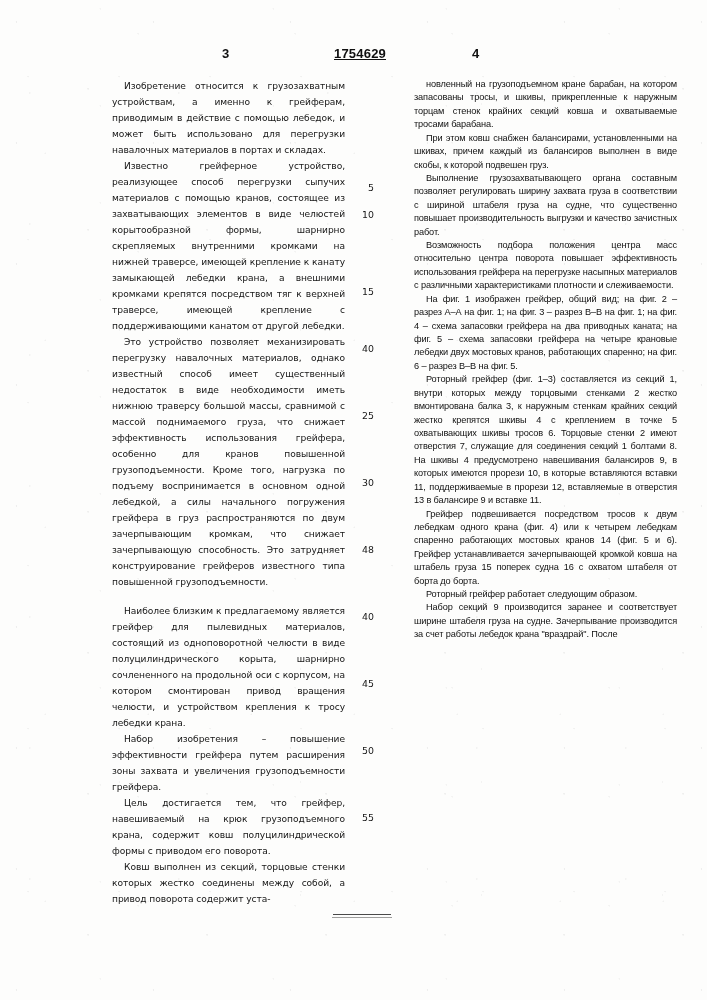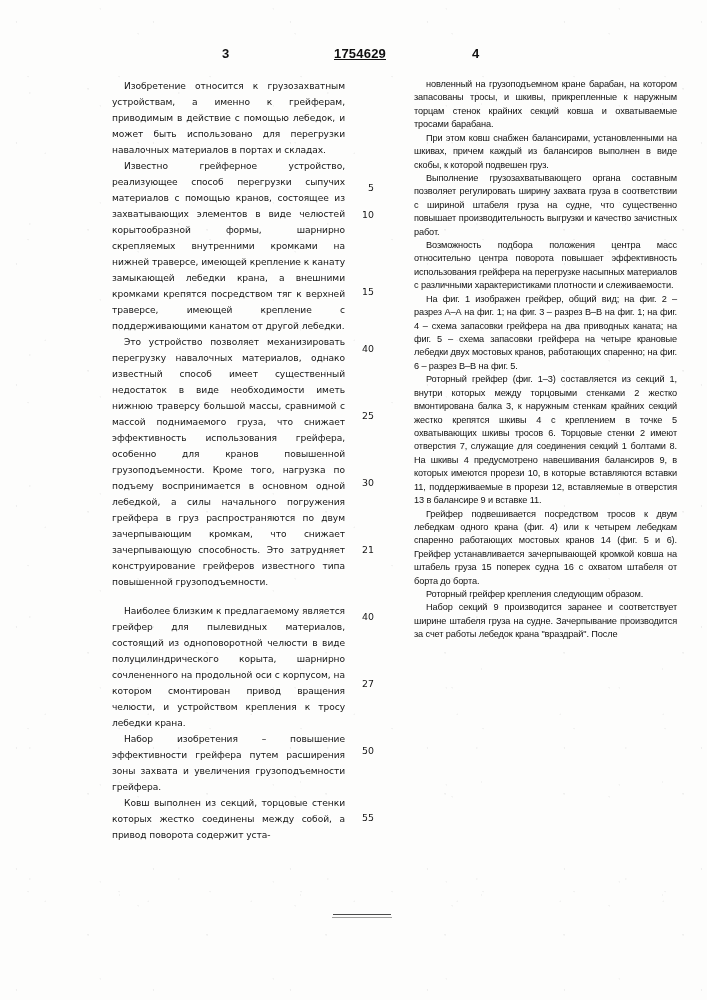--- a/index.html
+++ b/index.html
@@ -139,45 +139,46 @@
   <span class="hdr-num hdr-mid">1754629</span>
   <span class="hdr-num hdr-right">4</span>
 </div>
 
 <div class="col col-left">
   <p>Изобретение относится к грузозахватным устройствам, а именно к грейферам, приводимым в действие с помощью лебедок, и может быть использовано для перегрузки навалочных материалов в портах и складах.</p>
   <p>Известно грейферное устройство, реализующее способ перегрузки сыпучих материалов с помощью кранов, состоящее из захватывающих элементов в виде челюстей корытообразной формы, шарнирно скрепляемых внутренними кромками на нижней траверсе, имеющей крепление к канату замыкающей лебедки крана, а внешними кромками крепятся посредством тяг к верхней траверсе, имеющей крепление с поддерживающими канатом от другой лебедки.</p>
   <p>Это устройство позволяет механизировать перегрузку навалочных материалов, однако известный способ имеет существенный недостаток в виде необходимости иметь нижнюю траверсу большой массы, сравнимой с массой поднимаемого груза, что снижает эффективность использования грейфера, особенно для кранов повышенной грузоподъемности. Кроме того, нагрузка по подъему воспринимается в основном одной лебедкой, а силы начального погружения грейфера в груз распространяются по двум зачерпывающим кромкам, что снижает зачерпывающую способность. Это затрудняет конструирование грейферов известного типа повышенной грузоподъемности.</p>
   <p class="gap-before">Наиболее близким к предлагаемому является грейфер для пылевидных материалов, состоящий из одноповоротной челюсти в виде полуцилиндрического корыта, шарнирно сочлененного на продольной оси с корпусом, на котором смонтирован привод вращения челюсти, и устройством крепления к тросу лебедки крана.</p>
   <p>Набор изобретения – повышение эффективности грейфера путем расширения зоны захвата и увеличения грузоподъемности грейфера.</p>
+  <p>Цель достигается тем, что грейфер, навешиваемый на крюк грузоподъемного крана, содержит ковш полуцилиндрической формы с приводом его поворота.</p>
   <p>Ковш выполнен из секций, торцовые стенки которых жестко соединены между собой, а привод поворота содержит уста-</p>
 </div>
 
 <div class="gutter">
   <span class="lineno" style="top:104px">5</span>
   <span class="lineno" style="top:131px">10</span>
   <span class="lineno" style="top:208px">15</span>
   <span class="lineno" style="top:265px">40</span>
   <span class="lineno" style="top:332px">25</span>
   <span class="lineno" style="top:399px">30</span>
-  <span class="lineno" style="top:466px">21</span>
+  <span class="lineno" style="top:466px">48</span>
   <span class="lineno" style="top:533px">40</span>
-  <span class="lineno" style="top:600px">27</span>
+  <span class="lineno" style="top:600px">45</span>
   <span class="lineno" style="top:667px">50</span>
   <span class="lineno" style="top:734px">55</span>
 </div>
 
 <div class="col col-right">
   <p>новленный на грузоподъемном кране барабан, на котором запасованы тросы, и шкивы, прикрепленные к наружным торцам стенок крайних секций ковша и охватываемые тросами барабана.</p>
   <p>При этом ковш снабжен балансирами, установленными на шкивах, причем каждый из балансиров выполнен в виде скобы, к которой подвешен груз.</p>
   <p>Выполнение грузозахватывающего органа составным позволяет регулировать ширину захвата груза в соответствии с шириной штабеля груза на судне, что существенно повышает производительность выгрузки и качество зачистных работ.</p>
   <p>Возможность подбора положения центра масс относительно центра поворота повышает эффективность использования грейфера на перегрузке насыпных материалов с различными характеристиками плотности и слеживаемости.</p>
   <p>На фиг. 1 изображен грейфер, общий вид; на фиг. 2 – разрез А–А на фиг. 1; на фиг. 3 – разрез В–В на фиг. 1; на фиг. 4 – схема запасовки грейфера на два приводных каната; на фиг. 5 – схема запасовки грейфера на четыре крановые лебедки двух мостовых кранов, работающих спаренно; на фиг. 6 – разрез В–В на фиг. 5.</p>
   <p>Роторный грейфер (фиг. 1–3) составляется из секций 1, внутри которых между торцовыми стенками 2 жестко вмонтирована балка 3, к наружным стенкам крайних секций жестко крепятся шкивы 4 с креплением в точке 5 охватывающих шкивы тросов 6. Торцовые стенки 2 имеют отверстия 7, служащие для соединения секций 1 болтами 8. На шкивы 4 предусмотрено навешивания балансиров 9, в которых имеются прорези 10, в которые вставляются вставки 11, поддерживаемые в прорези 12, вставляемые в отверстия 13 в балансире 9 и вставке 11.</p>
   <p>Грейфер подвешивается посредством тросов к двум лебедкам одного крана (фиг. 4) или к четырем лебедкам спаренно работающих мостовых кранов 14 (фиг. 5 и 6). Грейфер устанавливается зачерпывающей кромкой ковша на штабель груза 15 поперек судна 16 с охватом штабеля от борта до борта.</p>
-  <p>Роторный грейфер крепления следующим образом.</p>
+  <p>Роторный грейфер работает следующим образом.</p>
   <p>Набор секций 9 производится заранее и соответствует ширине штабеля груза на судне. Зачерпывание производится за счет работы лебедок крана "враздрай". После</p>
 </div>
 
 <div class="bottom-rule"></div>
 <div class="bottom-rule r2"></div>
 
 <div class="speckle"></div>
 
 </body></html>

